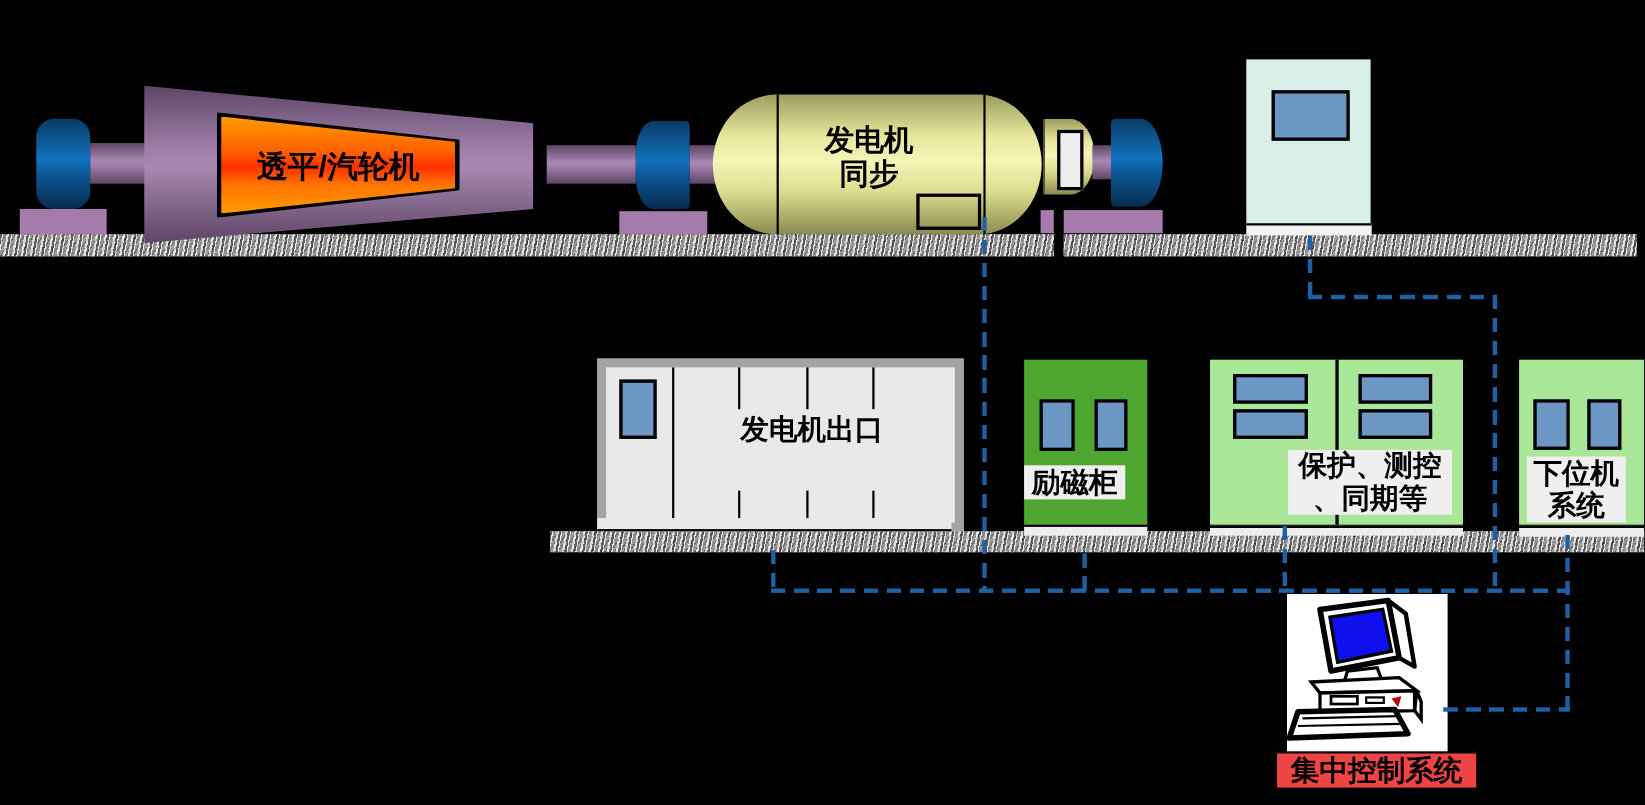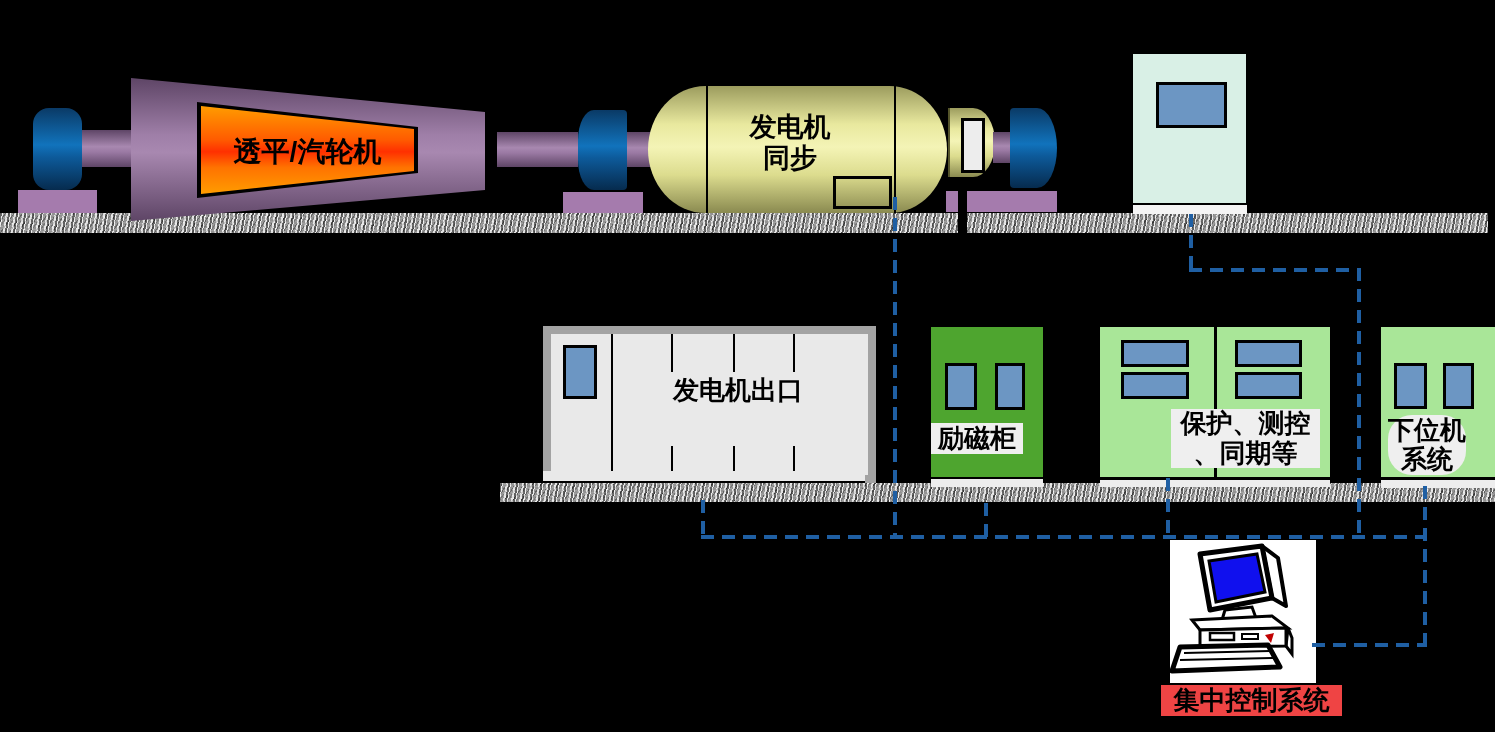--- a/index.html
+++ b/index.html
@@ -113,21 +113,21 @@
     <div class="abs band" style="left:43px;top:82px;width:149px;height:59px;font-size:26px;margin-left:28px;">
       <div>保护、测控</div>
       <div>、同期等</div>
     </div>
   </div>
   <div class="abs plinth" style="left:1100px;top:478px;width:230px;height:7px;"></div>
 
   <div class="abs" style="left:1381px;top:327px;width:114px;height:150px;background:#a9e698;">
     <div class="abs panel" style="left:13px;top:36px;width:27px;height:40px;"></div>
     <div class="abs panel" style="left:62px;top:36px;width:25px;height:40px;"></div>
-    <div class="abs band" style="left:7px;top:88px;width:78px;height:60px;font-size:26px;border-radius:24px;">
+    <div class="abs band" style="left:7px;top:88px;width:90px;height:60px;font-size:26px;">
       <div>下位机</div>
       <div>系统</div>
     </div>
   </div>
   <div class="abs plinth" style="left:1381px;top:478px;width:114px;height:8px;"></div>
 
   <div class="abs" style="left:1170px;top:540px;width:146px;height:143px;background:#fff;">
     <svg width="146" height="143" viewBox="0 0 146 143">
       <polygon points="92,6 108,18 116,66 102,58" fill="#fff" stroke="#000" stroke-width="4" stroke-linejoin="round"></polygon>
       <polygon points="30,14 92,6 102,58 40,70" fill="#fff" stroke="#000" stroke-width="5" stroke-linejoin="round"></polygon>

